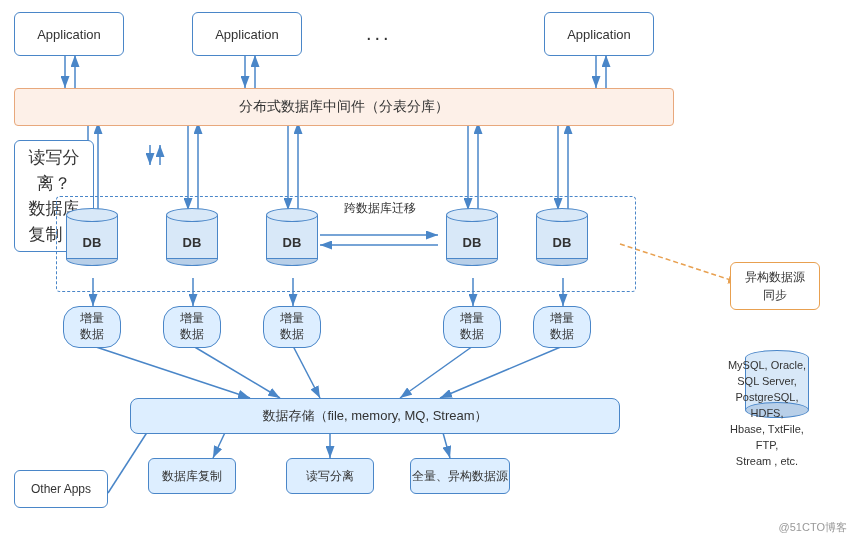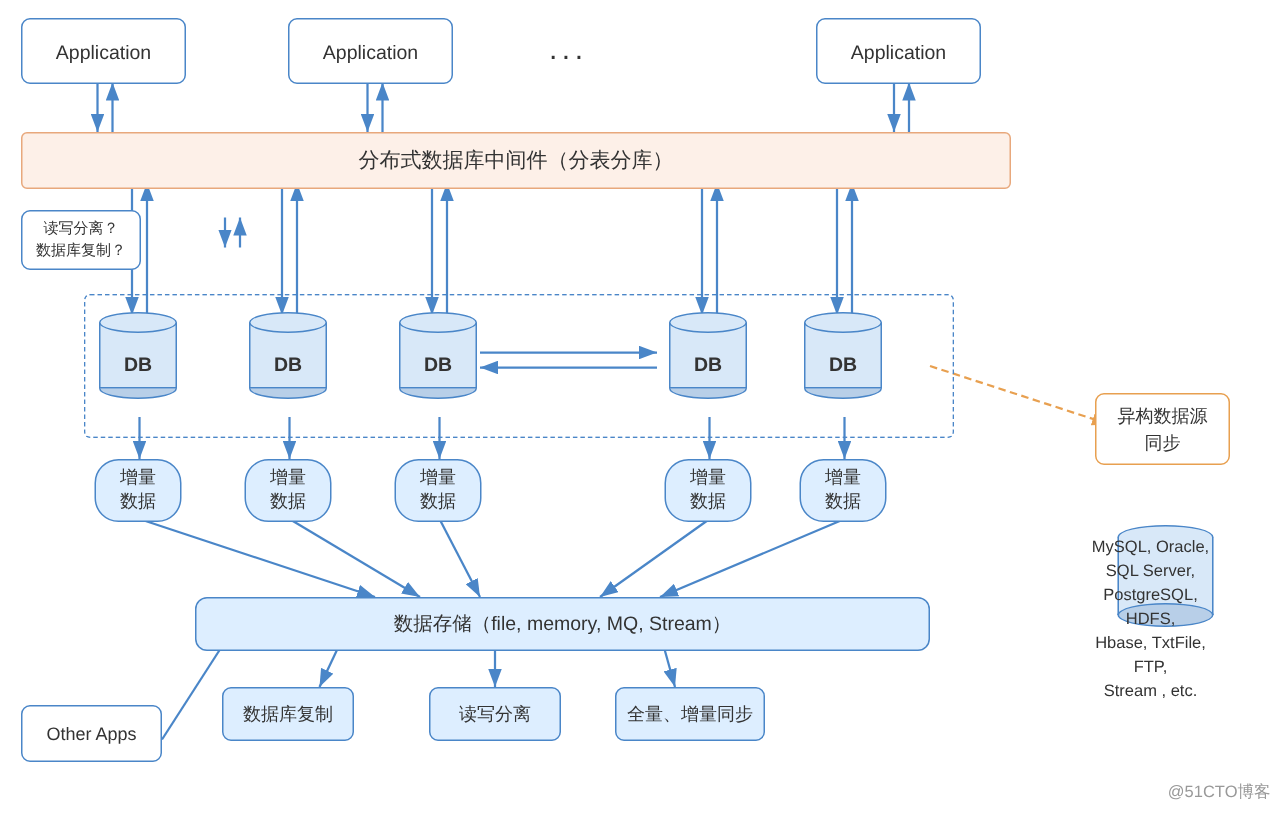--- a/index.html
+++ b/index.html
@@ -127,21 +127,21 @@
       border: 1.5px dashed #4a86c8;
       border-radius: 4px;
     }
 
     
     .question-box {
       position: absolute;
       border: 1.5px solid #4a86c8;
       border-radius: 6px;
       background: #fff;
-      font-size: 10px;
+      font-size: 17px;
       color: #333;
       padding: 4px 8px;
       line-height: 1.4;
       text-align: center;
     }
 
     
     .op-box {
       position: absolute;
       border: 1.5px solid #4a86c8;
@@ -306,20 +306,23 @@
     <span>分布式数据库中间件（分表分库）</span>
   </div>
 
   <div class="question-box" style="left:14px; top:140px; width:80px; line-height:1.5;">
     <div>读写分离？</div>
     <div>数据库复制？</div>
   </div>
 
   <div class="dashed-box" style="left:56px; top:196px; width:580px; height:96px;"></div>
 
+  <div class="label-text" style="left:325px; top:200px; width:110px;">
+    <span>跨数据库迁移</span>
+  </div>
 
   <div class="db-cylinder" style="left:66px; top:208px;">
     <div class="cyl-top"></div>
     <div class="cyl-body">
       <span class="db-label">DB</span>
     </div>
     <div class="cyl-bottom"></div>
   </div>
 
   <div class="db-cylinder" style="left:166px; top:208px;">
@@ -378,21 +381,21 @@
     <span>Other Apps</span>
   </div>
 
   <div class="op-box" style="left:148px; top:458px; width:88px; height:36px; font-size:12px;">
     <span>数据库复制</span>
   </div>
   <div class="op-box" style="left:286px; top:458px; width:88px; height:36px; font-size:12px;">
     <span>读写分离</span>
   </div>
   <div class="op-box" style="left:410px; top:458px; width:100px; height:36px; font-size:12px;">
-    <span>全量、增量同步</span>
+    <span>全量、异构数据源</span>
   </div>
 
   <div class="hetero-box" style="left:730px; top:262px; width:90px; padding:5px 6px; line-height:1.5; text-align:center;">
     <div>异构数据源</div>
     <div>同步</div>
   </div>
 
   <div style="position:absolute; left:745px; top:350px; display:flex; flex-direction:column; align-items:center;">
     <div style="width:64px; height:16px; border-radius:50%; border:1.5px solid #4a86c8; background:#d8e8f8;"></div>
     <div style="width:64px; height:52px; border-left:1.5px solid #4a86c8; border-right:1.5px solid #4a86c8; border-bottom:1.5px solid #4a86c8; background:#d8e8f8; margin-top:-8px;"></div>

